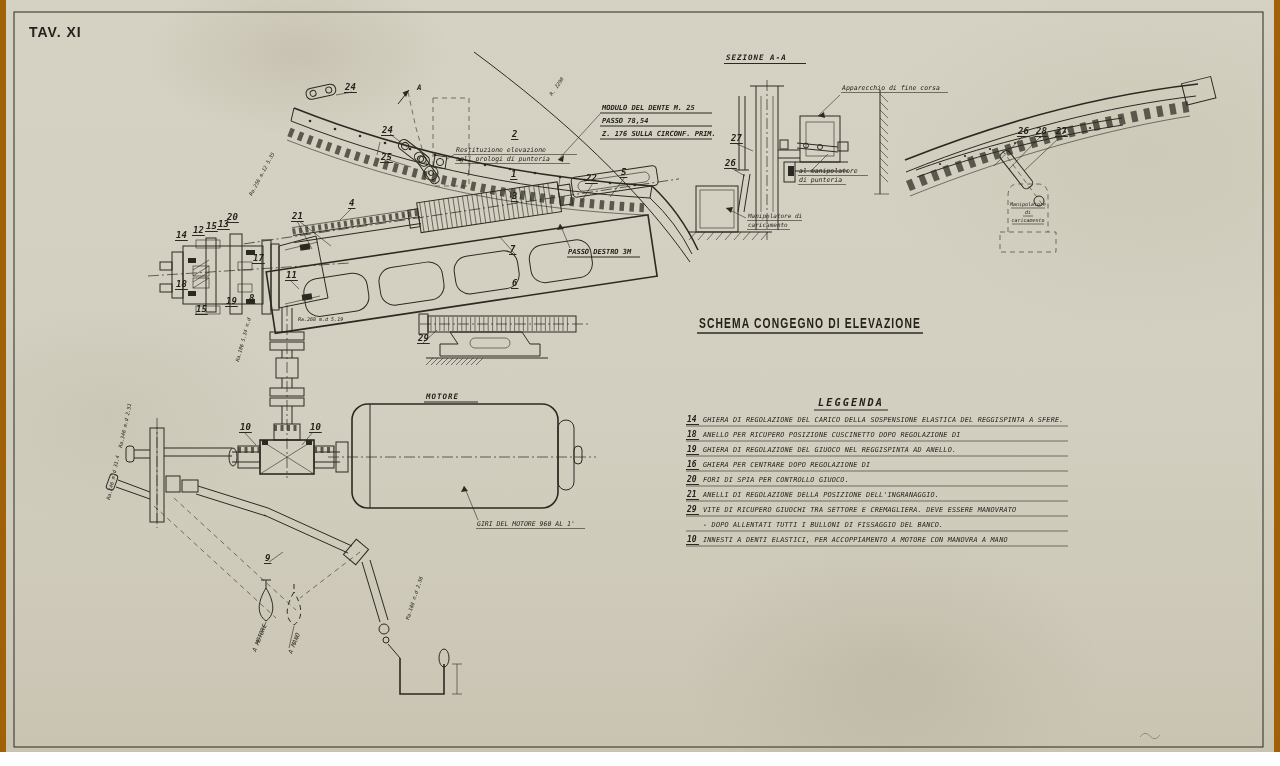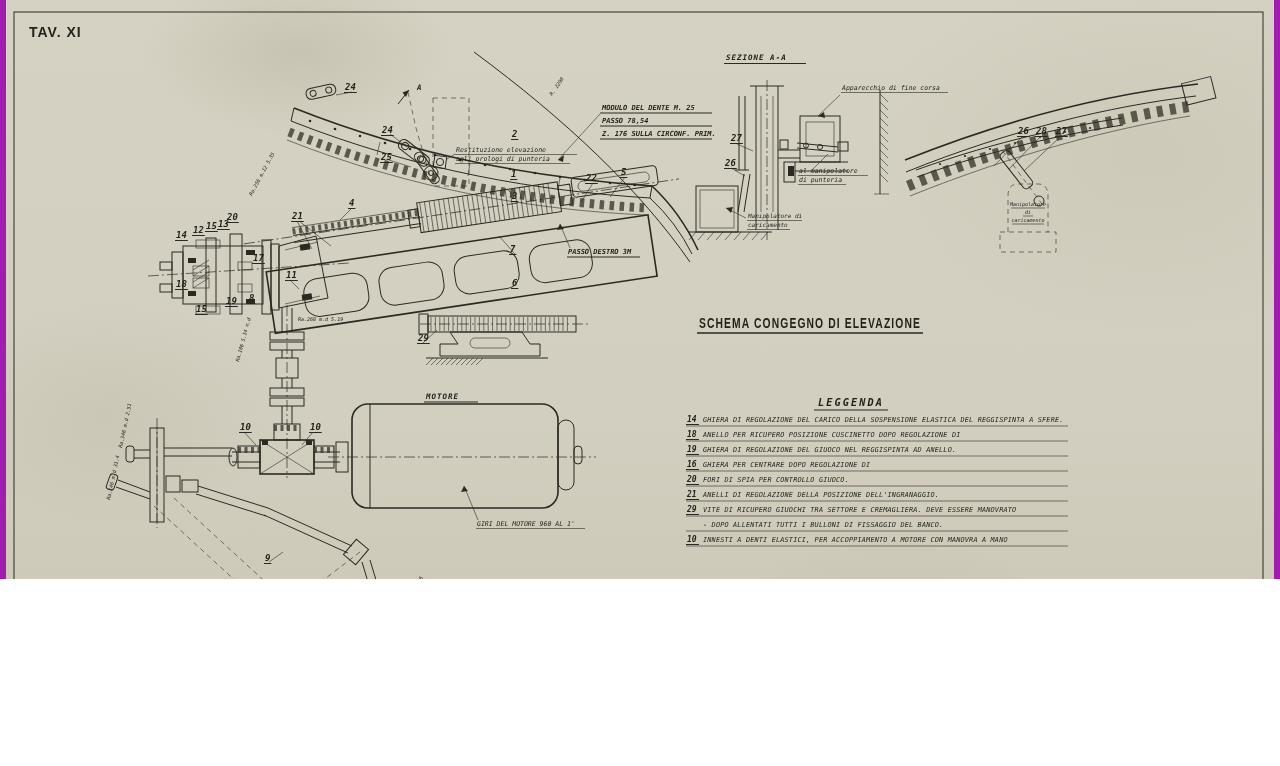--- a/index.html
+++ b/index.html
@@ -1,16 +1,16 @@
 <!DOCTYPE html>
 <html><head>
 <meta charset="utf-8">
 <style>
   html,body{margin:0;padding:0;}
-  .page{position:relative;width:1280px;height:579px;background:#a21caf;overflow:hidden;
+  .page{position:relative;width:1280px;height:752px;background:#a16207;overflow:hidden;
         font-family:"DejaVu Sans Mono",monospace;}
   .paper{position:absolute;left:6px;top:0;width:1268px;height:753px;
          background:
            radial-gradient(220px 120px at 23% 7%, rgba(112,102,72,.14), rgba(0,0,0,0) 70%),
            radial-gradient(300px 200px at 70% 90%, rgba(100,92,64,.10), rgba(0,0,0,0) 70%),
            radial-gradient(260px 160px at 8% 55%, rgba(110,100,70,.08), rgba(0,0,0,0) 70%),
            radial-gradient(400px 260px at 90% 20%, rgba(118,108,78,.08), rgba(0,0,0,0) 70%),
            linear-gradient(180deg,#d6d2c3 0%,#d3cfc0 55%,#c9c4b2 100%);}
   .shadow-strip{position:absolute;left:8px;top:752px;width:1264px;height:11px;
                 background:#1d1d1a;border-radius:2px;}

